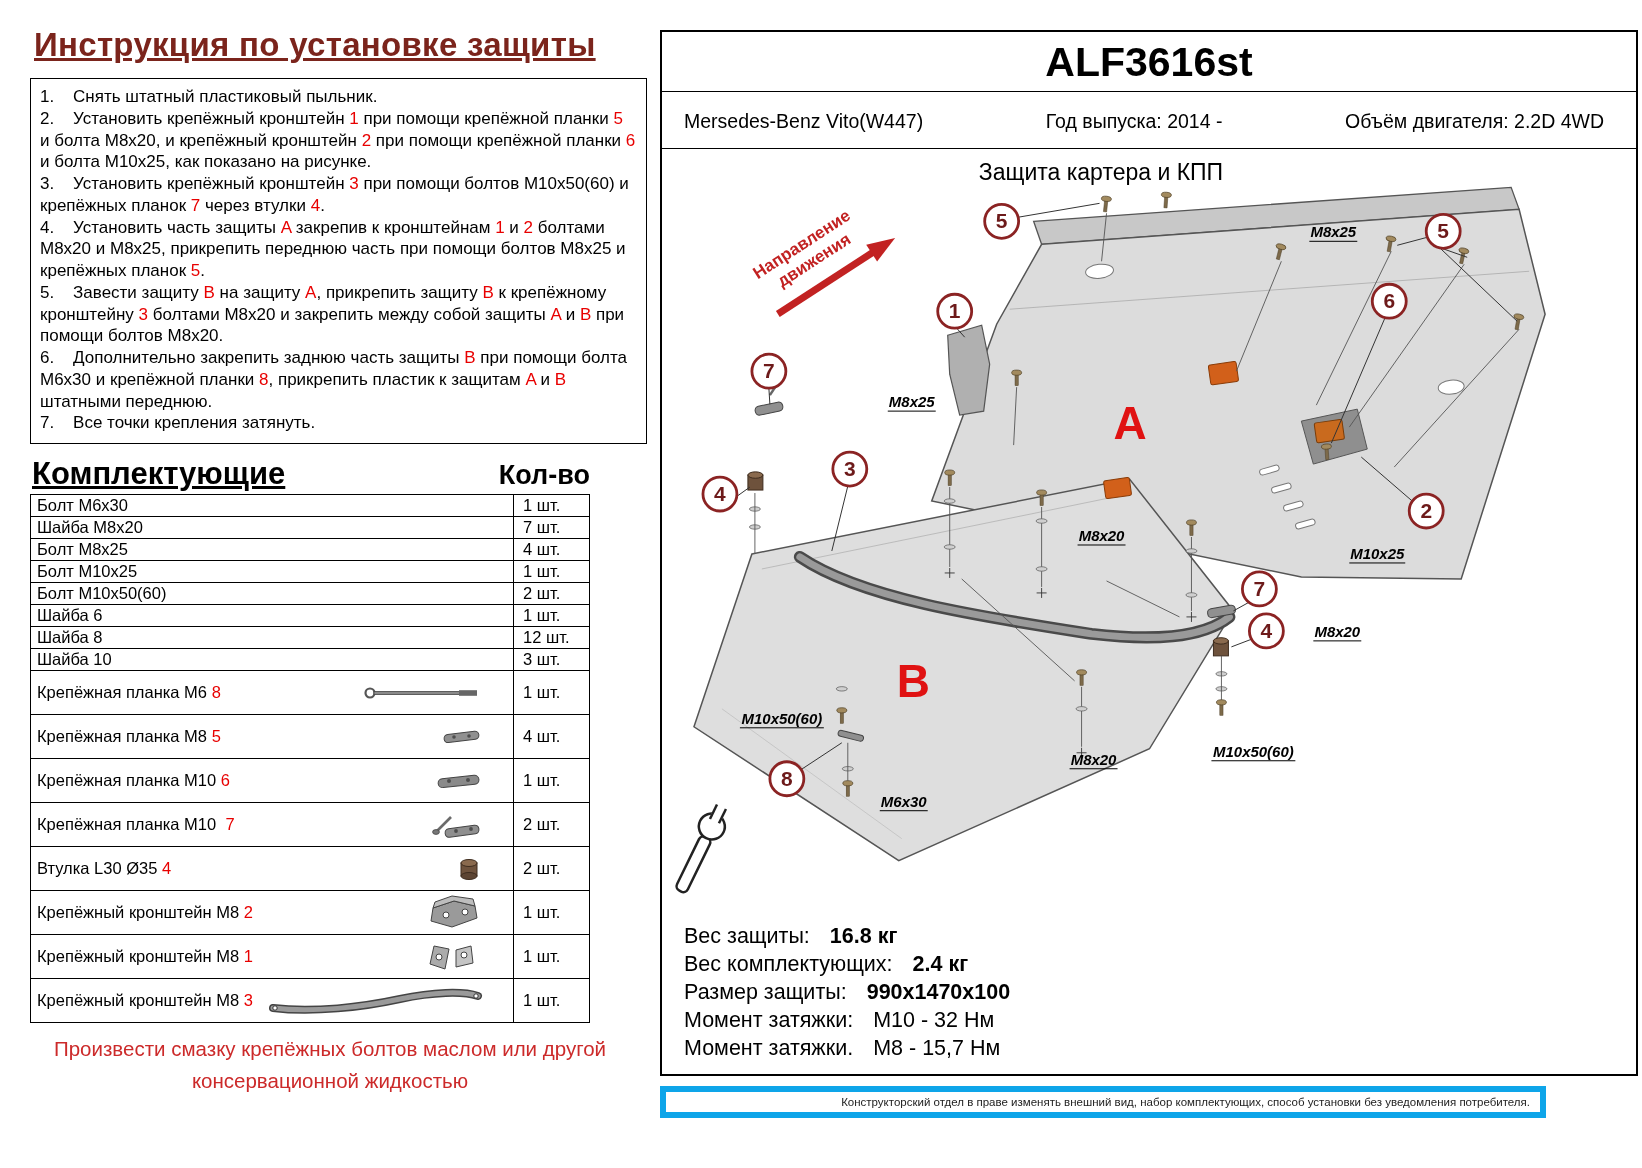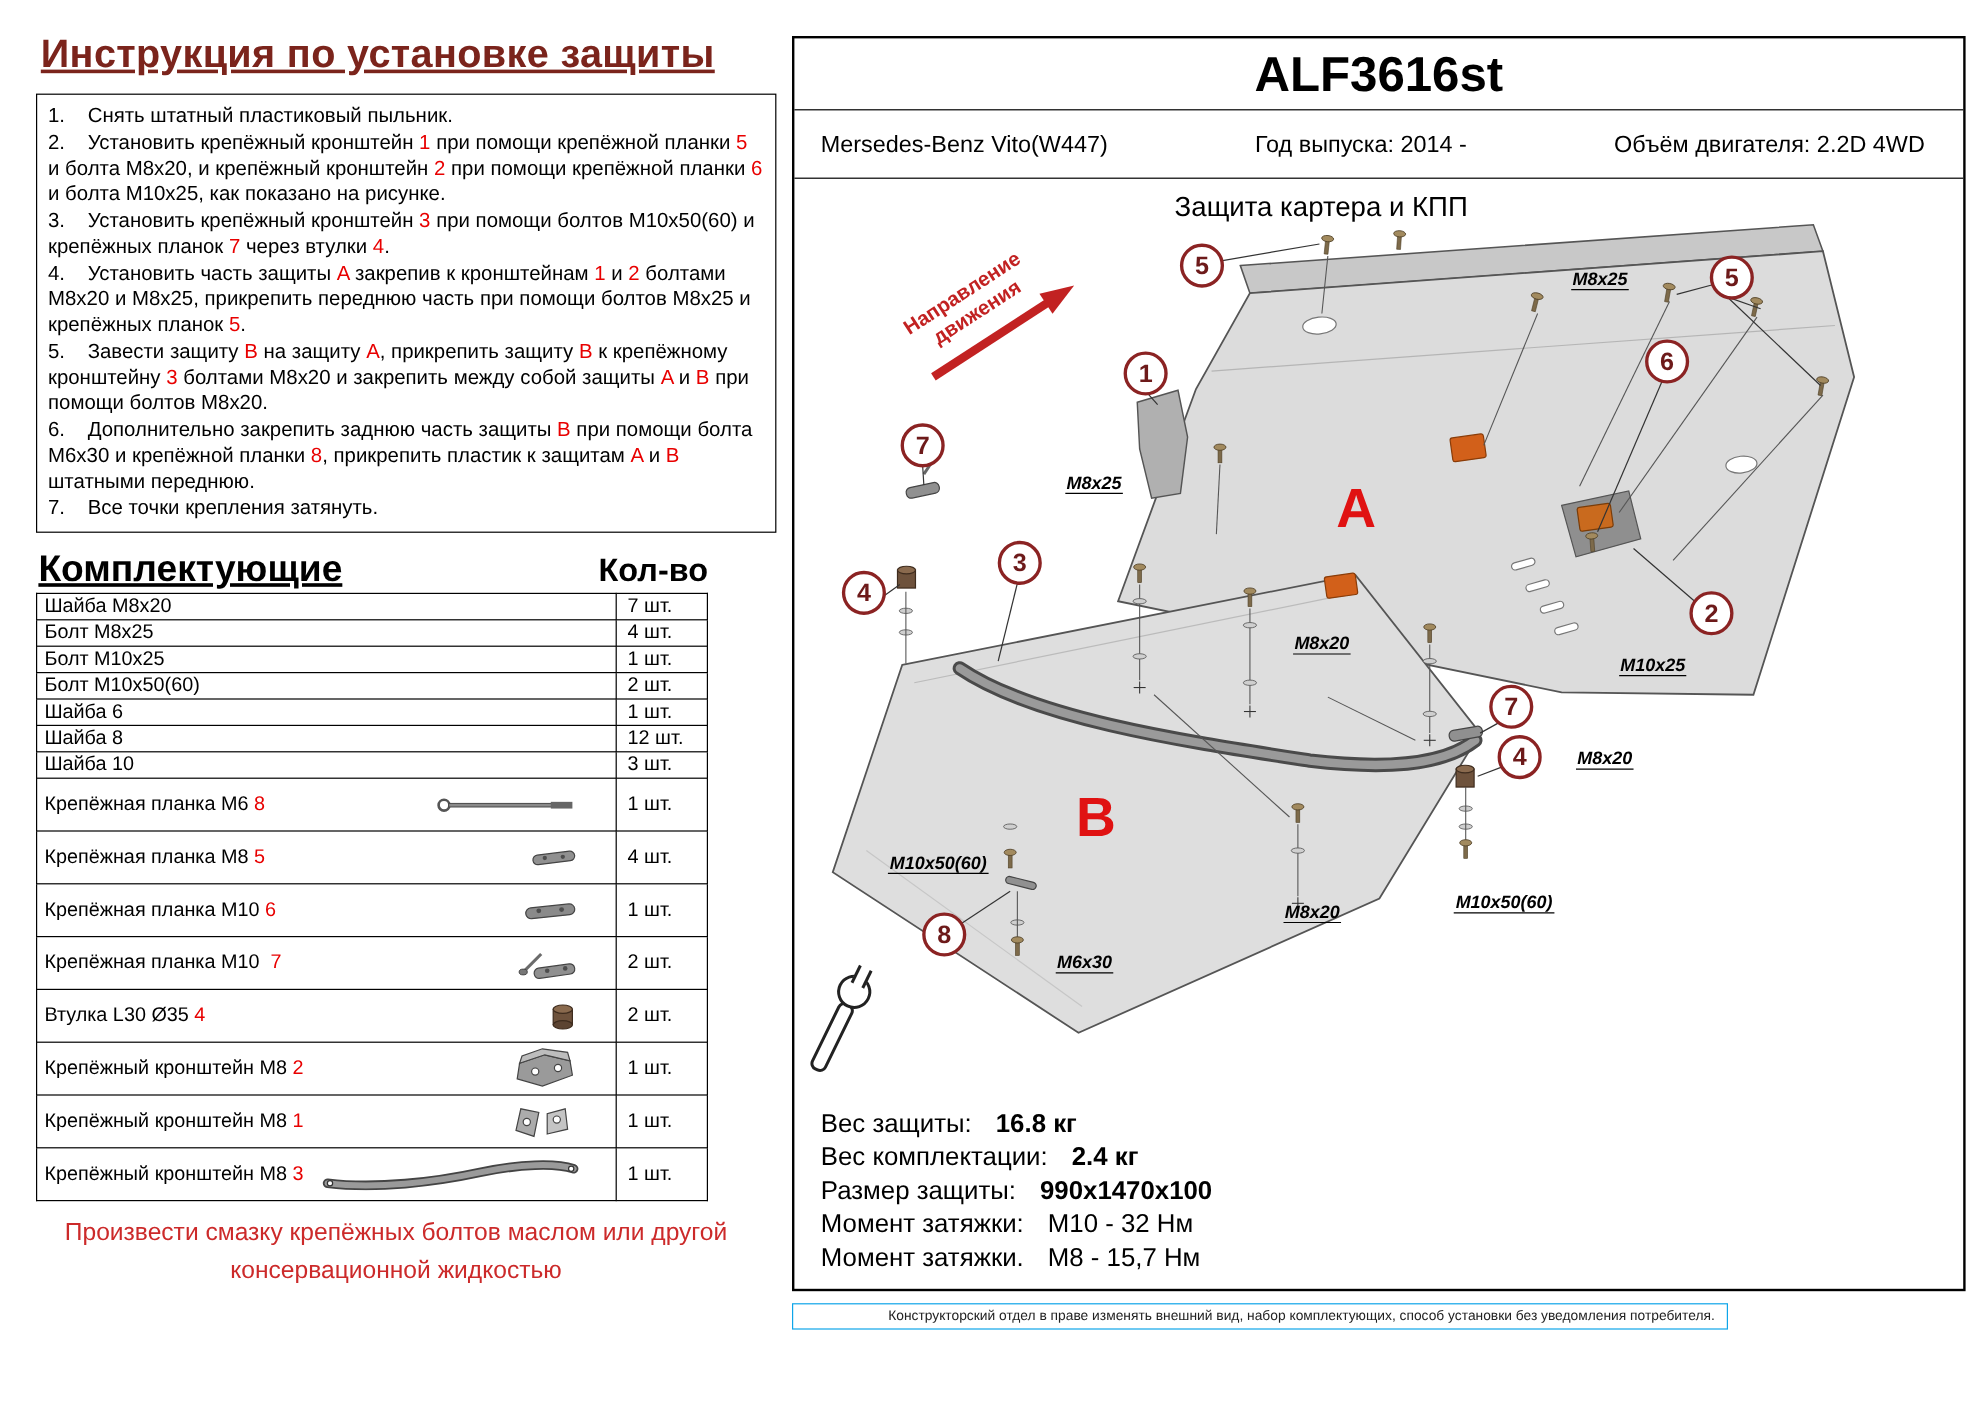--- a/index.html
+++ b/index.html
@@ -29,21 +29,21 @@
   
   .right-col { position:absolute; left:660px; top:30px; width:978px; border:2px solid #000; background:#fff; }
   .code-row { text-align:center; font-size:41px; font-weight:bold; padding:7px 0 5px 0; border-bottom:1px solid #000; }
   .meta-row { display:flex; justify-content:space-between; padding:18px 32px 15px 22px; font-size:19.5px; border-bottom:1px solid #000; }
   .diagram-area { position:relative; height:765px; }
   .diagram-title { position:absolute; top:10px; left:0; width:100%; text-align:center; font-size:23px; transform:translateX(-48px); }
   .diagram-svg { position:absolute; left:0; top:0; width:100%; height:100%; }
   .specs { padding:8px 0 12px 22px; font-size:21.5px; line-height:28px; }
   .spec-value { margin-left:20px; }
   .spec-value.bold { font-weight:bold; }
-  .disclaimer { position:absolute; left:660px; top:1086px; width:780px; border:1px solid #0ea5e9; font-size:11.5px; text-align:right; padding:4px 10px; color:#222; }
+  .disclaimer { position:absolute; left:660px; top:1086px; width:886px; border:6px solid #0ea5e9; font-size:11.5px; text-align:right; padding:4px 10px; color:#222; }
 
   
   .callout circle { fill:#fff; stroke:#8b2323; stroke-width:2.8; }
   .callout text { fill:#6d1a1a; font-size:21px; font-weight:bold; text-anchor:middle; font-family:"Liberation Sans",sans-serif; }
   .plate-letter { fill:#e01212; font-size:46px; font-weight:bold; font-family:"Liberation Sans",sans-serif; }
   .dir-text { fill:#c22222; font-size:17px; font-weight:bold; font-family:"Liberation Sans",sans-serif; }
   .dlabel { fill:#000; font-size:15px; font-weight:bold; font-style:italic; text-anchor:middle; font-family:"Liberation Sans",sans-serif; }
 </style>
 </head>
 <body>
@@ -63,20 +63,24 @@
       <p class="instr"><span>7.&nbsp;&nbsp;&nbsp;&nbsp;Все точки крепления затянуть.</span></p>
     </div>
 
     <div class="parts-head">
       <span class="parts-title">Комплектующие</span>
       <span class="qty-title">Кол-во</span>
     </div>
 
     <table class="parts-table">
       <tbody>
+          <tr class="plain-row">
+        <td class="name"><span><span>Болт М6х30</span></span></td>
+        <td class="qty">1 шт.</td>
+      </tr>
       <tr class="plain-row">
         <td class="name"><span><span>Шайба М8х20</span></span></td>
         <td class="qty">7 шт.</td>
       </tr>
       <tr class="plain-row">
         <td class="name"><span><span>Болт М8х25</span></span></td>
         <td class="qty">4 шт.</td>
       </tr>
       <tr class="plain-row">
         <td class="name"><span><span>Болт М10х25</span></span></td>
@@ -465,21 +469,21 @@
           <circle cx="0" cy="-18" r="13" fill="#fff" stroke="#222" stroke-width="2.5"></circle>
           <rect x="-6" y="-42" width="12" height="18" fill="#fff"></rect>
           <line x1="-5" y1="-24" x2="-5" y2="-40" stroke="#222" stroke-width="2.5"></line>
           <line x1="5" y1="-24" x2="5" y2="-40" stroke="#222" stroke-width="2.5"></line>
         </g>
       </svg>
     </div>
 
     <div class="specs">
       <div class="spec-row"><span class="spec-label">Вес защиты:</span><span class="spec-value bold">16.8 кг</span></div>
-      <div class="spec-row"><span class="spec-label">Вес комплектации:</span><span class="spec-value bold">2.4 кг</span></div>
+      <div class="spec-row"><span class="spec-label">Вес комплектующих:</span><span class="spec-value bold">2.4 кг</span></div>
       <div class="spec-row"><span class="spec-label">Размер защиты:</span><span class="spec-value bold">990х1470х100</span></div>
       <div class="spec-row"><span class="spec-label">Момент затяжки:</span><span class="spec-value">М10 - 32 Нм</span></div>
       <div class="spec-row"><span class="spec-label">Момент затяжки.</span><span class="spec-value">М8 - 15,7 Нм</span></div>
     </div>
   </div>
 
   <div class="disclaimer"><span>Конструкторский отдел в праве изменять внешний вид, набор комплектующих, способ установки без уведомления потребителя.</span></div>
 </div>
 
 </body></html>

